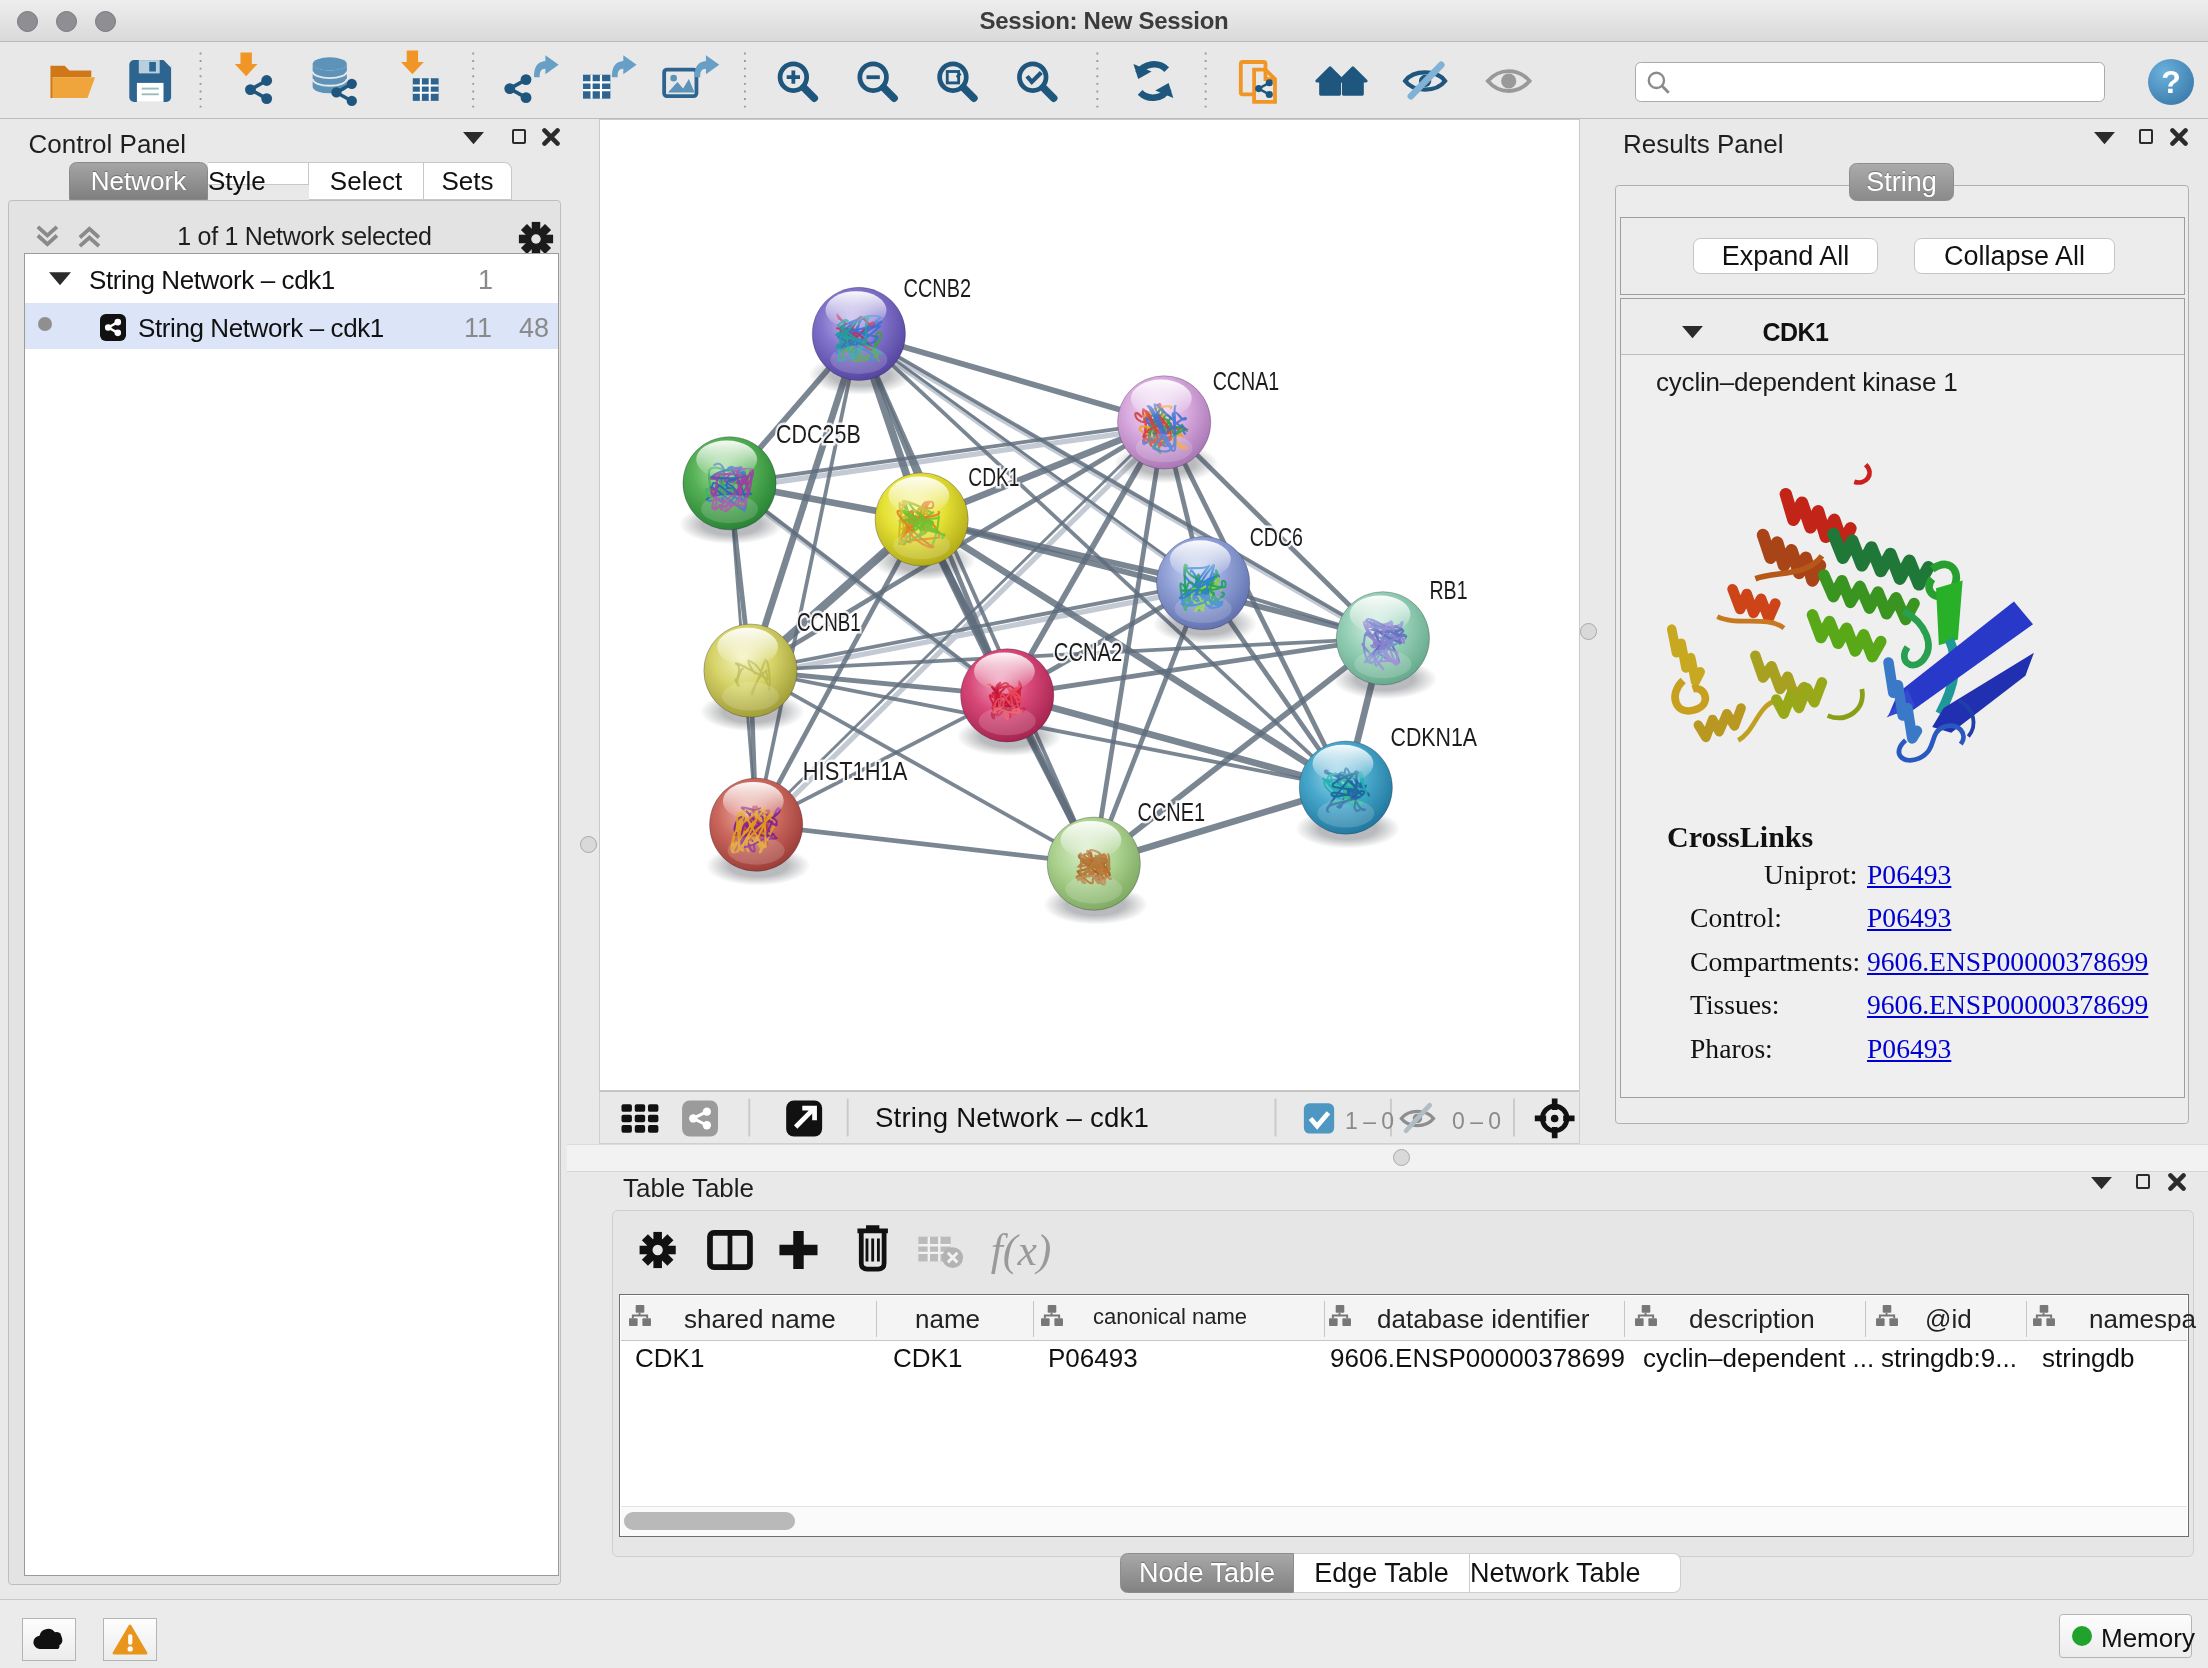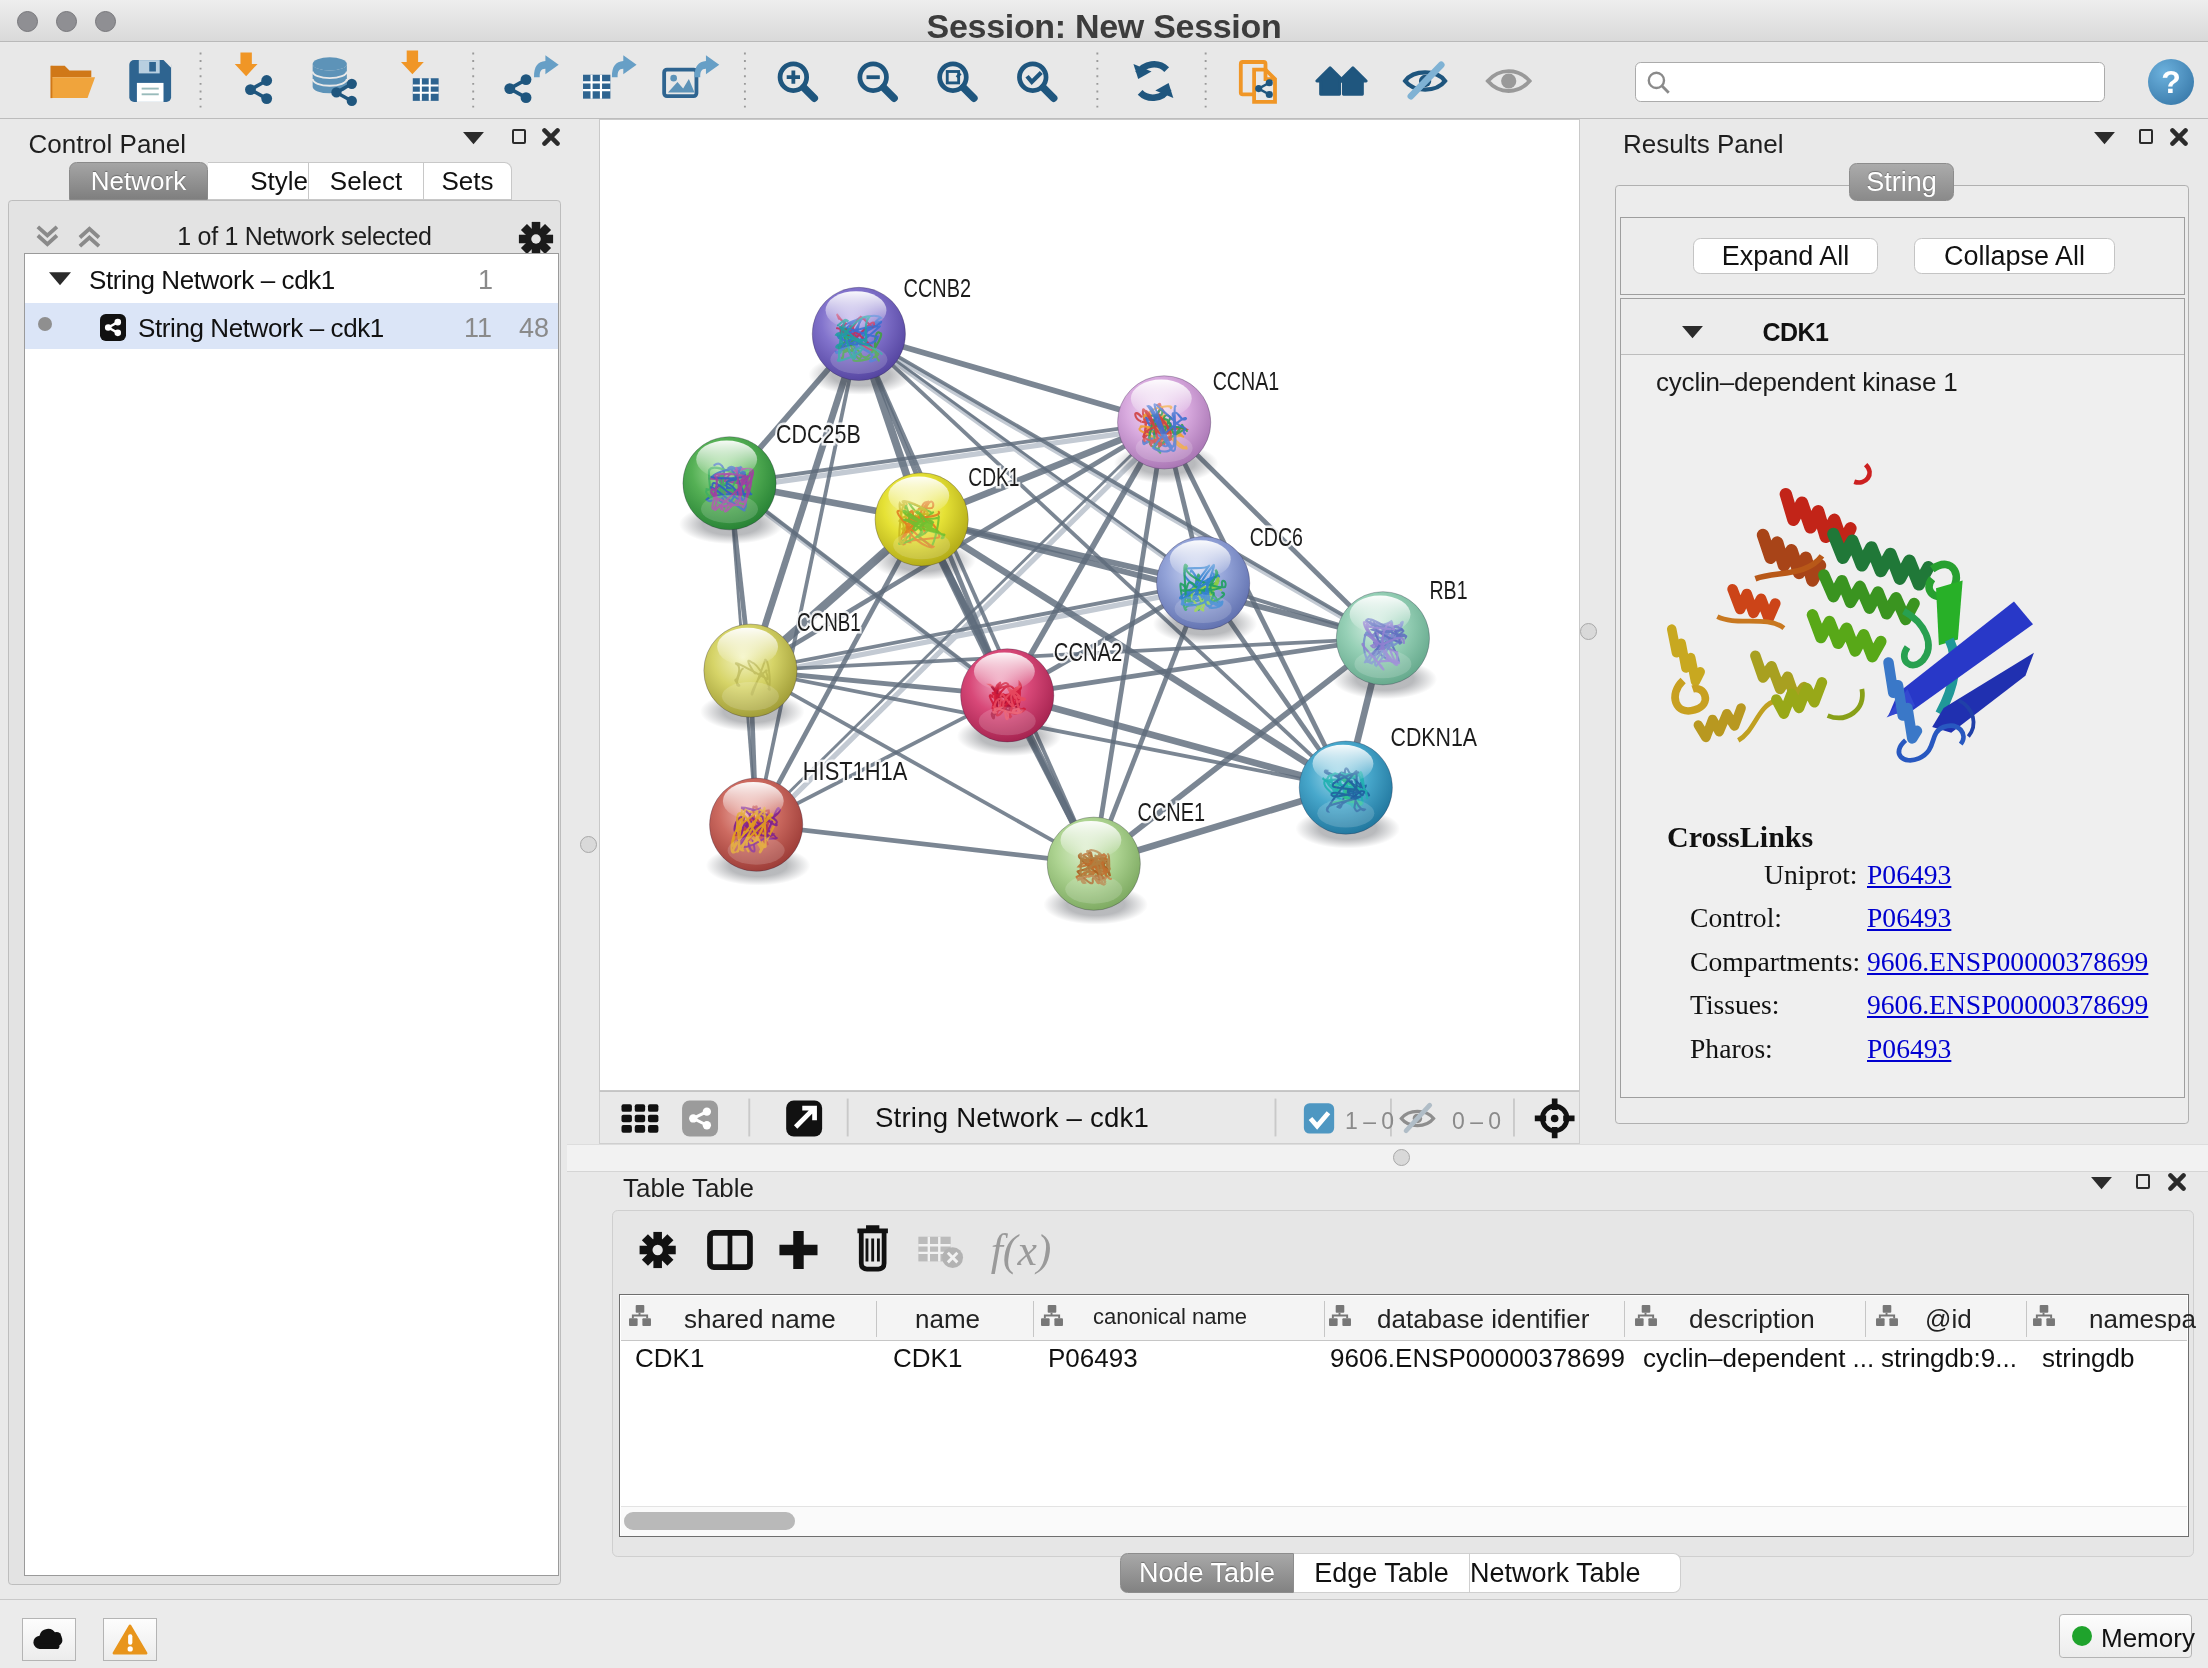--- a/index.html
+++ b/index.html
@@ -1,21 +1,21 @@
 <!DOCTYPE html>
 <html style="font-size:15px"><head><meta charset="utf-8"><style>
 *{margin:0;padding:0;box-sizing:border-box;}
 body{font-family:"Liberation Sans",sans-serif;width:2208px;height:1668px;position:relative;background:#e9e9e9;overflow:hidden;}
 .abs{position:absolute;}
 </style></head><body>
 <div style="position:absolute;left:0;top:0;width:2208px;height:42px;background:linear-gradient(#eeeeee,#d9d9d9);border-bottom:1px solid #b9b9b9;"></div>
 <div style="position:absolute;left:17px;top:10.5px;width:21px;height:21px;border-radius:50%;background:#8f8f93;border:1px solid #77777b;"></div>
 <div style="position:absolute;left:56px;top:10.5px;width:21px;height:21px;border-radius:50%;background:#8f8f93;border:1px solid #77777b;"></div>
 <div style="position:absolute;left:95px;top:10.5px;width:21px;height:21px;border-radius:50%;background:#8f8f93;border:1px solid #77777b;"></div>
-<div style="position:absolute;left:0;top:6.7px;width:2208px;height:30px;text-align:center;font-size:34px;font-weight:700;color:#3c3c3c;letter-spacing:-0.3px;">Session: New Session</div>
+<div style="position:absolute;left:0;top:6.7px;width:2208px;height:30px;text-align:center;font-size:24px;font-weight:700;color:#3c3c3c;letter-spacing:-0.3px;">Session: New Session</div>
 <div style="position:absolute;left:0;top:43px;width:2208px;height:76px;background:#e8e8e8;border-bottom:1px solid #bcbcbc;"></div>
 <svg class="abs" style="left:0;top:43px" width="2208" height="76" viewBox="0 0 2322 80">
     <line x1="210" y1="10" x2="210" y2="70" stroke="#9a9a9a" stroke-width="2" stroke-dasharray="2 6"></line>
     <line x1="497" y1="10" x2="497" y2="70" stroke="#9a9a9a" stroke-width="2" stroke-dasharray="2 6"></line>
     <line x1="783" y1="10" x2="783" y2="70" stroke="#9a9a9a" stroke-width="2" stroke-dasharray="2 6"></line>
     <line x1="1154" y1="10" x2="1154" y2="70" stroke="#9a9a9a" stroke-width="2" stroke-dasharray="2 6"></line>
     <line x1="1268" y1="10" x2="1268" y2="70" stroke="#9a9a9a" stroke-width="2" stroke-dasharray="2 6"></line>
     <g transform="translate(77,40)">
       <path d="M-24,-16 L-10,-16 L-5,-11 L18,-11 L18,-4 L-24,-4 Z" fill="#d07818"></path>
       <path d="M-24,-4 L22,-4 L14,18 L-24,18 Z" fill="#f0a43c"></path>
@@ -157,21 +157,21 @@
 <div style="position:absolute;left:2148px;top:59px;width:46px;height:46px;border-radius:50%;background:radial-gradient(circle at 35% 30%,#6cb1dd,#2f6fa0);color:#fff;font-size:32px;font-weight:700;text-align:center;line-height:46px;">?</div>
 <div style="position:absolute;left:28.5px;top:129px;width:285px;height:28.5px;font-size:26px;color:#1e1e1e;">Control Panel</div>
 <svg class="abs" style="left:463px;top:132px" width="21" height="13.3" viewBox="0 0 22 14">
     <path d="M0,0 L22,0 L11,13 Z" fill="#2b2b2b"></path>
   </svg>
 <div style="position:absolute;left:512px;top:129px;width:14.3px;height:15px;border:2.4px solid #2b2b2b;border-radius:1.9px;"></div>
 <svg class="abs" style="left:542px;top:128px" width="18" height="18" viewBox="0 0 22 22">
     <path d="M3,3 L19,19 M19,3 L3,19" stroke="#2b2b2b" stroke-width="5.5" stroke-linecap="round"></path>
   </svg>
 <div style="position:absolute;left:69px;top:162px;width:139px;height:38px;background:linear-gradient(#a5a5a5,#7f7f7f);border:1px solid #8a8a8a;border-radius:7.6px 7.6px 0 0;color:#fff;font-size:26px;text-align:center;line-height:36px;text-shadow:0 -1px 1px rgba(0,0,0,.3);">Network</div>
-<div style="position:absolute;left:208px;top:162px;width:101px;height:38px;background:#fff;border:1px solid #c8c8c8;border-left:none;color:#111;font-size:26px;text-align:right;line-height:36px;">Style</div>
+<div style="position:absolute;left:208px;top:162px;width:101px;height:23px;background:#fff;border:1px solid #c8c8c8;border-left:none;color:#111;font-size:26px;text-align:left;line-height:36px;">Style</div>
 <div style="position:absolute;left:309px;top:162px;width:115px;height:38px;background:#fff;border:1px solid #c8c8c8;border-left:none;color:#111;font-size:26px;text-align:center;line-height:36px;">Select</div>
 <div style="position:absolute;left:424px;top:162px;width:88px;height:38px;background:#fff;border:1px solid #c8c8c8;border-left:none;border-radius:0 7.6px 0 0;color:#111;font-size:26px;text-align:center;line-height:36px;">Sets</div>
 <div style="position:absolute;left:7.6px;top:200px;width:553px;height:1385px;background:#e3e3e3;border:1px solid #bdbdbd;border-radius:3.8px;"></div>
 <svg class="abs" style="left:34px;top:223px" width="86" height="27" viewBox="0 0 90 28">
     <path d="M4,4 l10,9 l10,-9 M4,13 l10,9 l10,-9" stroke="#8a8a8a" stroke-width="4" fill="none"></path>
     <path d="M48,24 l10,-9 l10,9 M48,15 l10,-9 l10,9" stroke="#8a8a8a" stroke-width="4" fill="none"></path>
   </svg>
 <div style="position:absolute;left:124px;top:222px;width:361px;height:28.5px;font-size:25px;letter-spacing:-0.3px;color:#1e1e1e;text-align:center;">1 of 1 Network selected</div>
 <svg class="abs" style="left:517px;top:220px" width="38" height="38" viewBox="0 0 40 40">
     <line x1="25.5" y1="20.0" x2="38.0" y2="20.0" stroke="#1b1b1b" stroke-width="9"></line>

